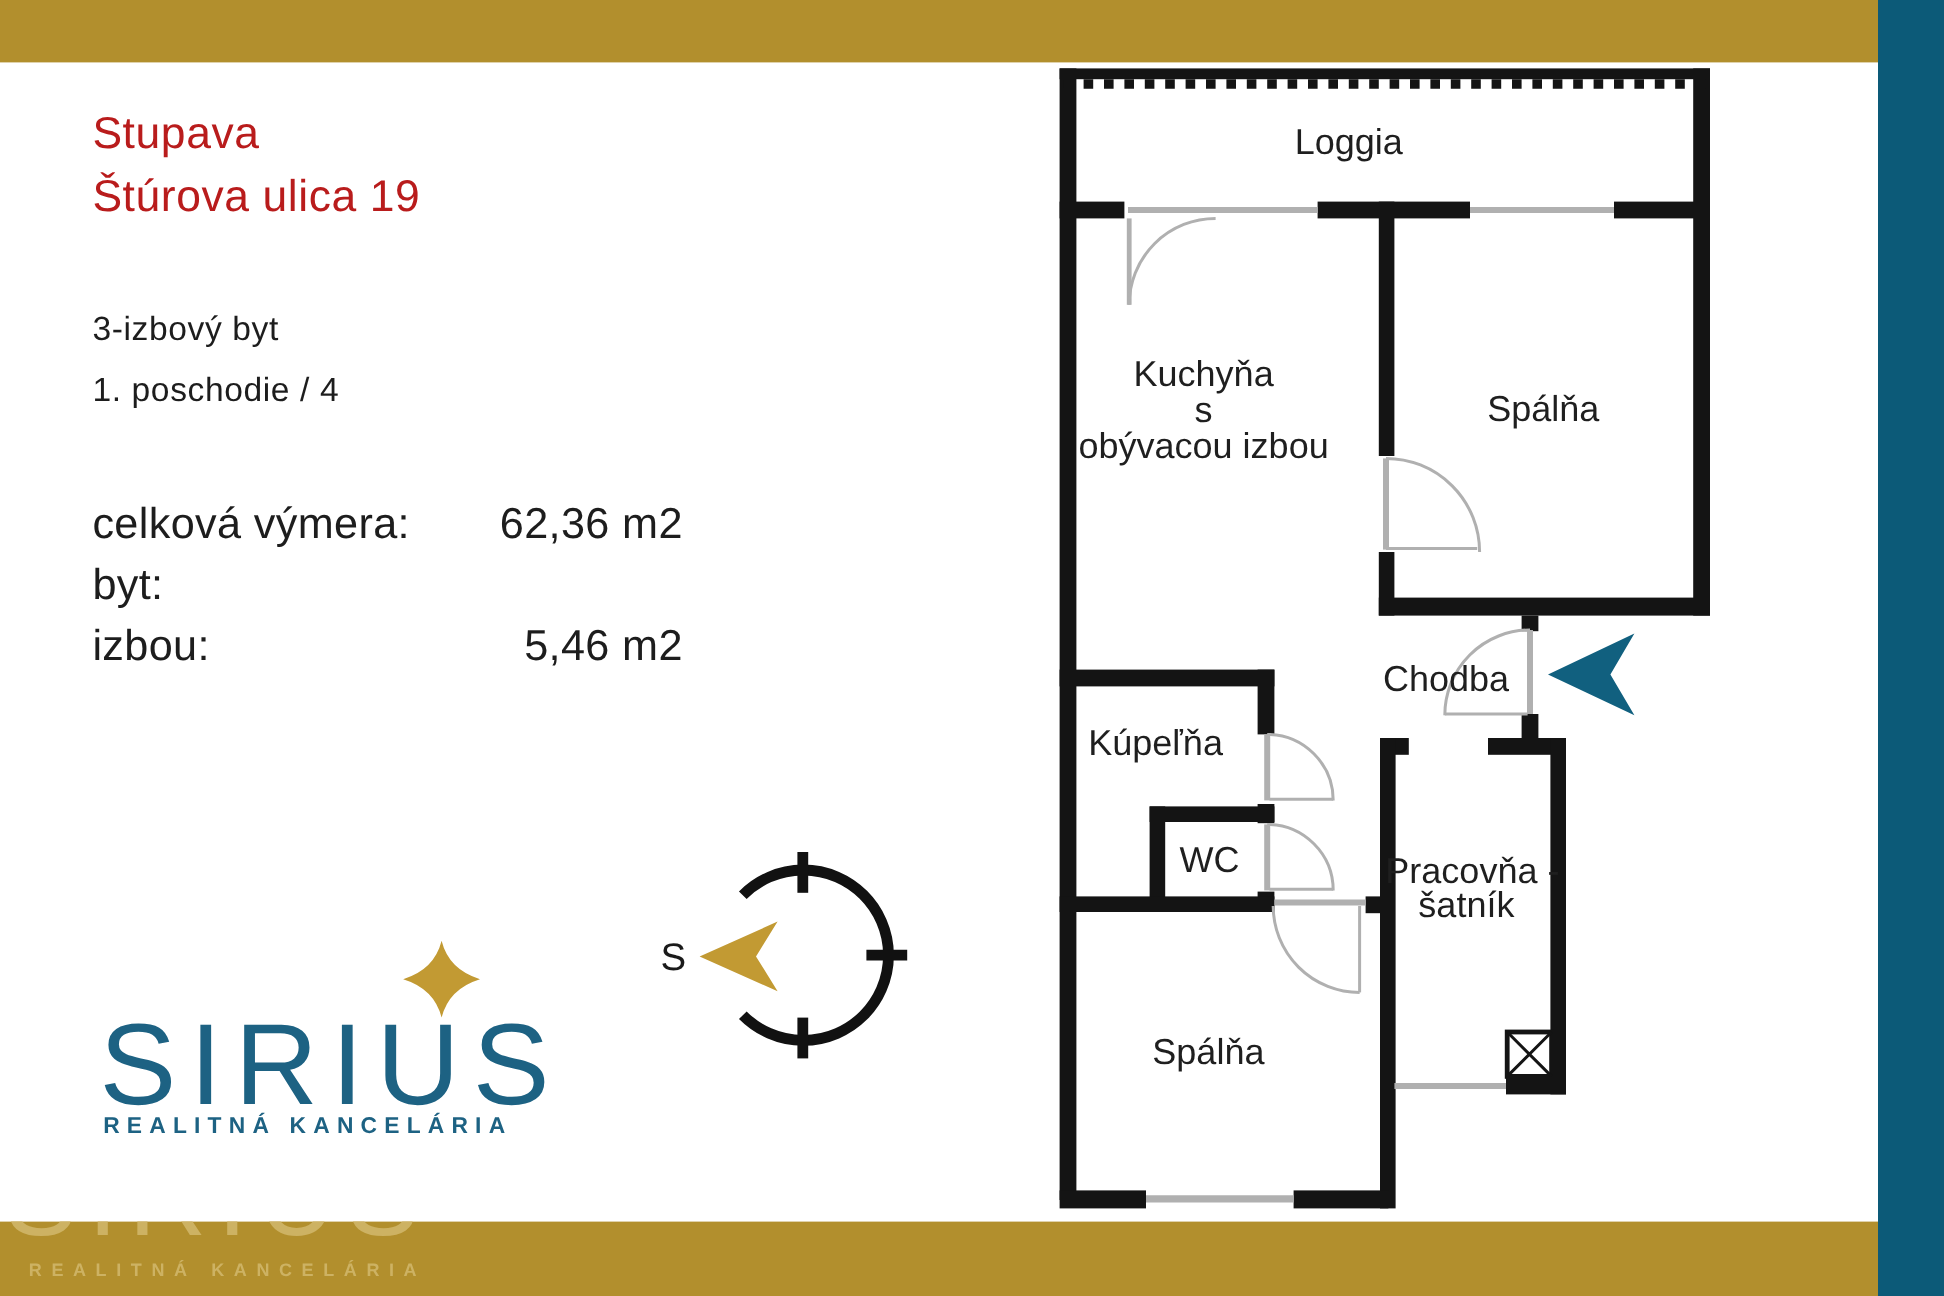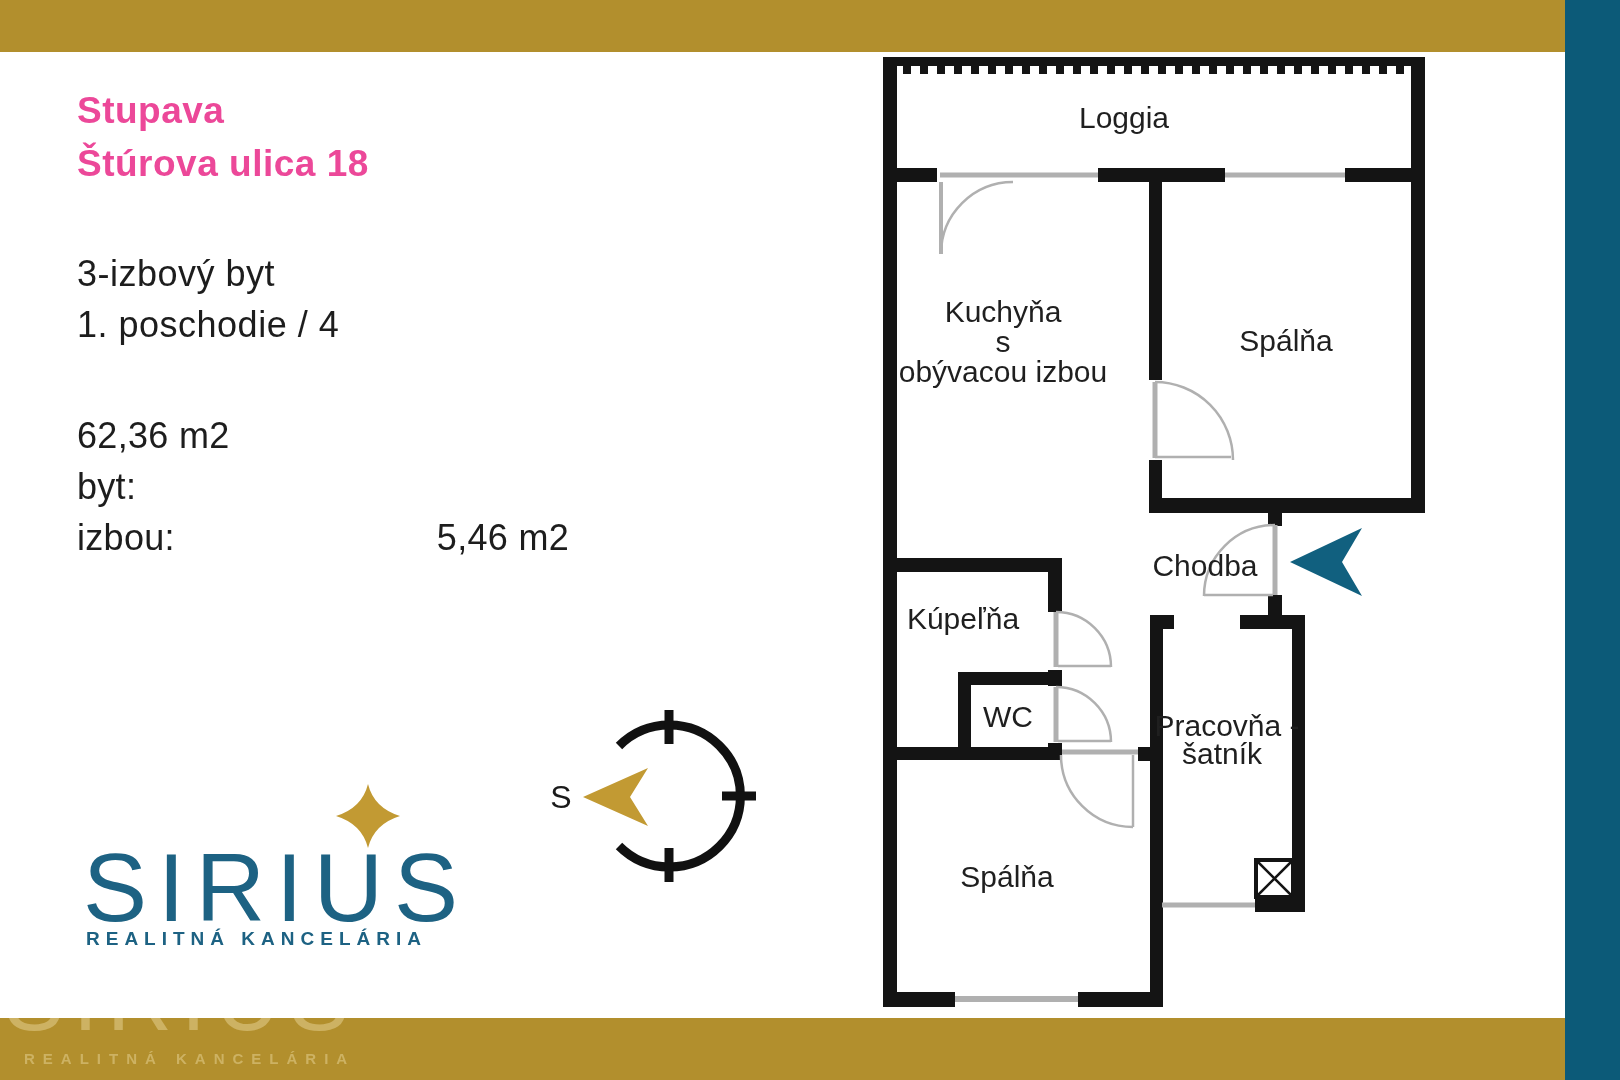--- a/index.html
+++ b/index.html
@@ -6,25 +6,25 @@
   body {
     width:1620px; height:1080px; position:relative; overflow:hidden;
     background:#ffffff; font-family:"Liberation Sans", sans-serif;
   }
   .bar-top    { position:absolute; left:0; top:0;    width:1565px; height:52px;  background:#B28F2D; }
   .bar-bottom { position:absolute; left:0; top:1018px; width:1565px; height:62px; background:#B28F2D; overflow:hidden; }
   .bar-right  { position:absolute; left:1565px; top:0; width:55px; height:1080px; background:#0C5A78; }
 
   .addr {
     position:absolute; left:77px; top:84px;
-    font-size:37px; line-height:53px; color:#ec4899; letter-spacing:0.5px; font-weight:700;
+    font-size:37px; line-height:53px; color:#b91c1c; letter-spacing:0.5px; font-weight:400;
   }
   .unit {
     position:absolute; left:77px; top:248px;
-    font-size:36px; line-height:51px; color:#1d1d1d; letter-spacing:0.5px; font-weight:500;
+    font-size:28px; line-height:51px; color:#1d1d1d; letter-spacing:0.5px; font-weight:500;
   }
   .meas {
     position:absolute; left:77px; top:410px; width:492px;
     font-size:36px; line-height:51px; color:#1d1d1d; letter-spacing:0.3px; font-weight:500;
   }
   .meas-row { display:flex; justify-content:space-between; }
 
   .logo-word {
     position:absolute; left:83px; top:840px;
     font-size:96px; line-height:96px; font-weight:300;
@@ -55,30 +55,31 @@
 
 <div class="bar-top"></div>
 <div class="bar-right"></div>
 <div class="bar-bottom">
   <div class="wm-big">SIRIUS</div>
   <div class="wm-sub">REALITNÁ KANCELÁRIA</div>
 </div>
 
 <div class="addr">
   <div>Stupava</div>
-  <div>Štúrova ulica 18</div>
+  <div>Štúrova ulica 19</div>
 </div>
 
 <div class="unit">
   <div>3-izbový byt</div>
   <div>1. poschodie / 4</div>
 </div>
 
 <div class="meas">
   <div class="meas-row">
+    <span>celková výmera:</span>
     <span>62,36 m2</span>
   </div>
   <div class="meas-row">
     <span>byt:</span>
   </div>
   <div class="meas-row">
     <span>izbou:</span>
     <span>5,46 m2</span>
   </div>
 </div>

